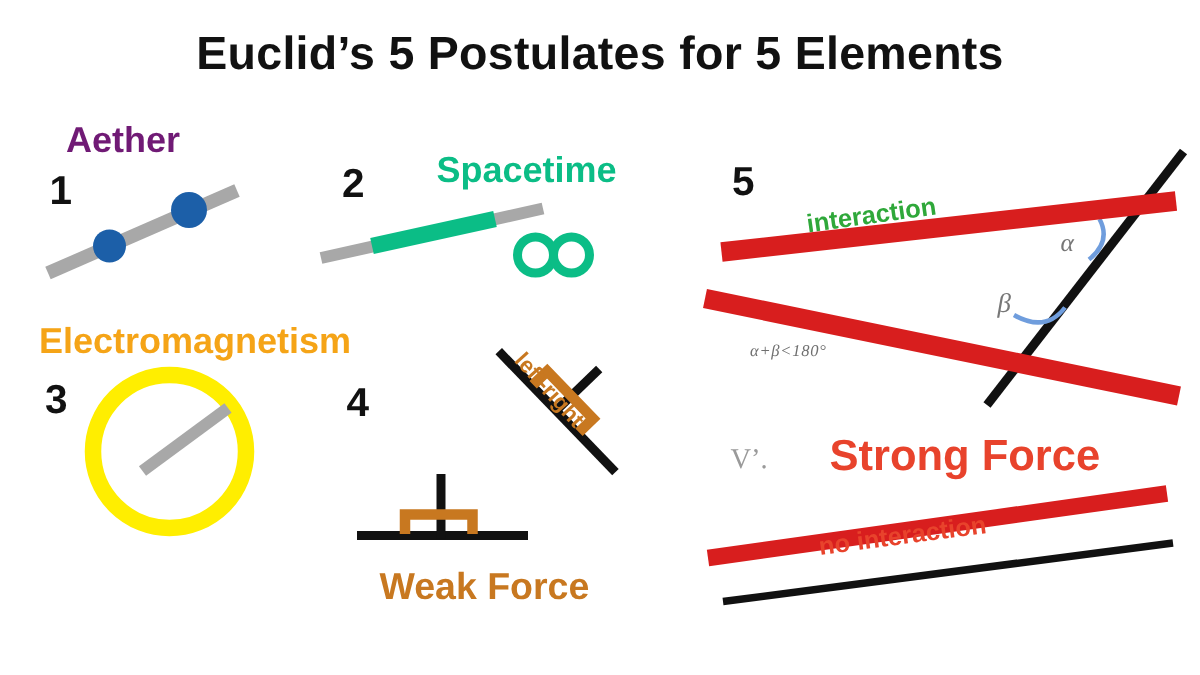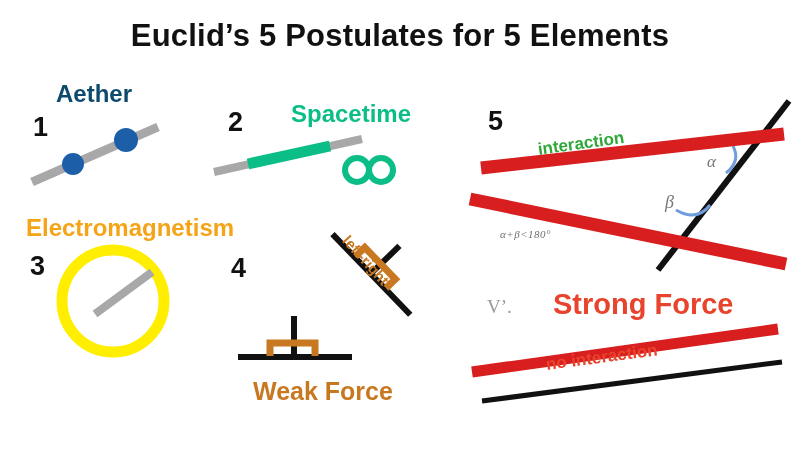--- a/index.html
+++ b/index.html
@@ -48,23 +48,23 @@
   #num-5 { left: 488px; top: 108px; }
 
   
   .caption {
     font-weight: bold;
     font-family: "Liberation Sans", sans-serif;
     line-height: 1;
     white-space: nowrap;
   }
   #cap-aether {
-    left: 56px; top: 82px;
+    left: 44px; top: 82px;
     font-size: 24px;
-    color: #0c4a6e;
+    color: #701a75;
   }
   #cap-spacetime {
     left: 291px; top: 102px;
     font-size: 24px;
     color: #0bbd86;
   }
   #cap-electromagnetism {
     left: 26px; top: 216px;
     font-size: 24px;
     color: #f5a417;

